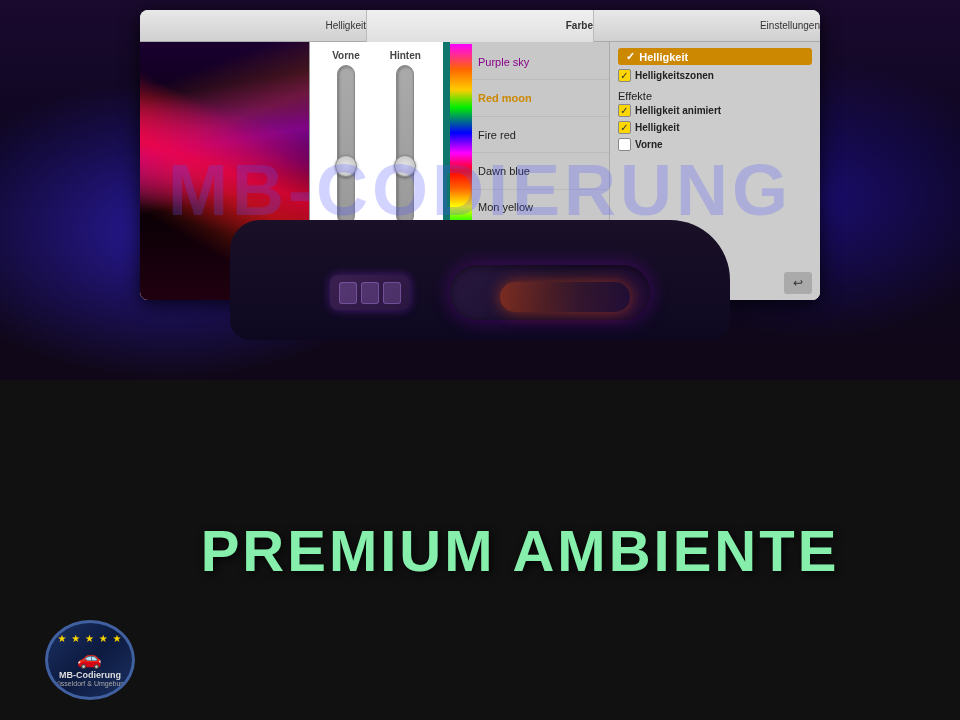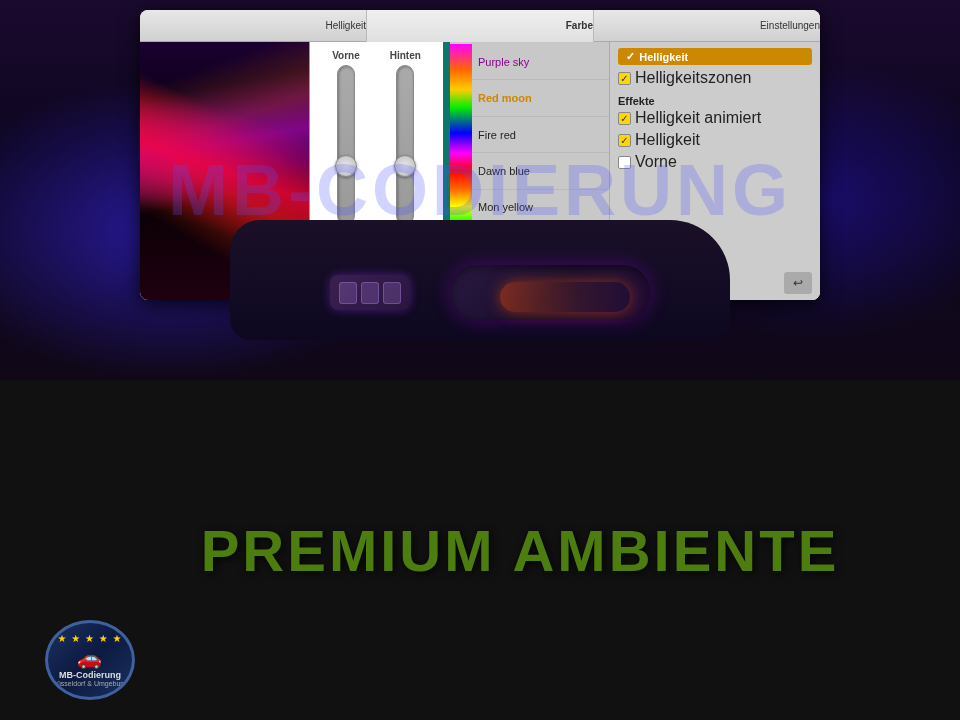--- a/index.html
+++ b/index.html
@@ -251,36 +251,37 @@
     }
     .checkbox.checked {
       background: #ffd700;
       color: #333;
     }
     .checkbox.checked-white {
       background: #fff;
       color: #555;
     }
     .settings-item-label {
-      font-size: 16px;
+      font-size: 10px;
       color: #222;
+      font-weight: bold;
     }
     .settings-highlight {
       background: #cc8800;
       color: #fff;
       padding: 2px 8px;
       border-radius: 3px;
       font-size: 11px;
       font-weight: bold;
       display: flex; align-items: center; gap: 4px;
       margin-bottom: 4px;
     }
     .settings-section-label {
       font-size: 11px;
-      font-weight: bold;
+      font-weight: normal;
       color: #222;
       margin: 4px 0 2px;
     }
     .back-btn {
       margin-top: auto;
       align-self: flex-end;
       width: 28px; height: 22px;
       background: #aaa;
       border-radius: 3px;
       display: flex; align-items: center; justify-content: center;
@@ -407,21 +408,21 @@
     }
     .logo-text-sub {
       font-size: 7px;
       color: #aaa;
       text-align: center;
     }
 
     .premium-text {
       font-size: 58px;
       font-weight: 900;
-      color: #4d7c0f;
+      color: #86efac;
       text-transform: uppercase;
       letter-spacing: 3px;
       text-shadow: 2px 2px 8px rgba(0,0,0,0.8);
       margin-left: 80px;
     }
   </style>
 </head>
 <body>
 
 <div class="top-section">

